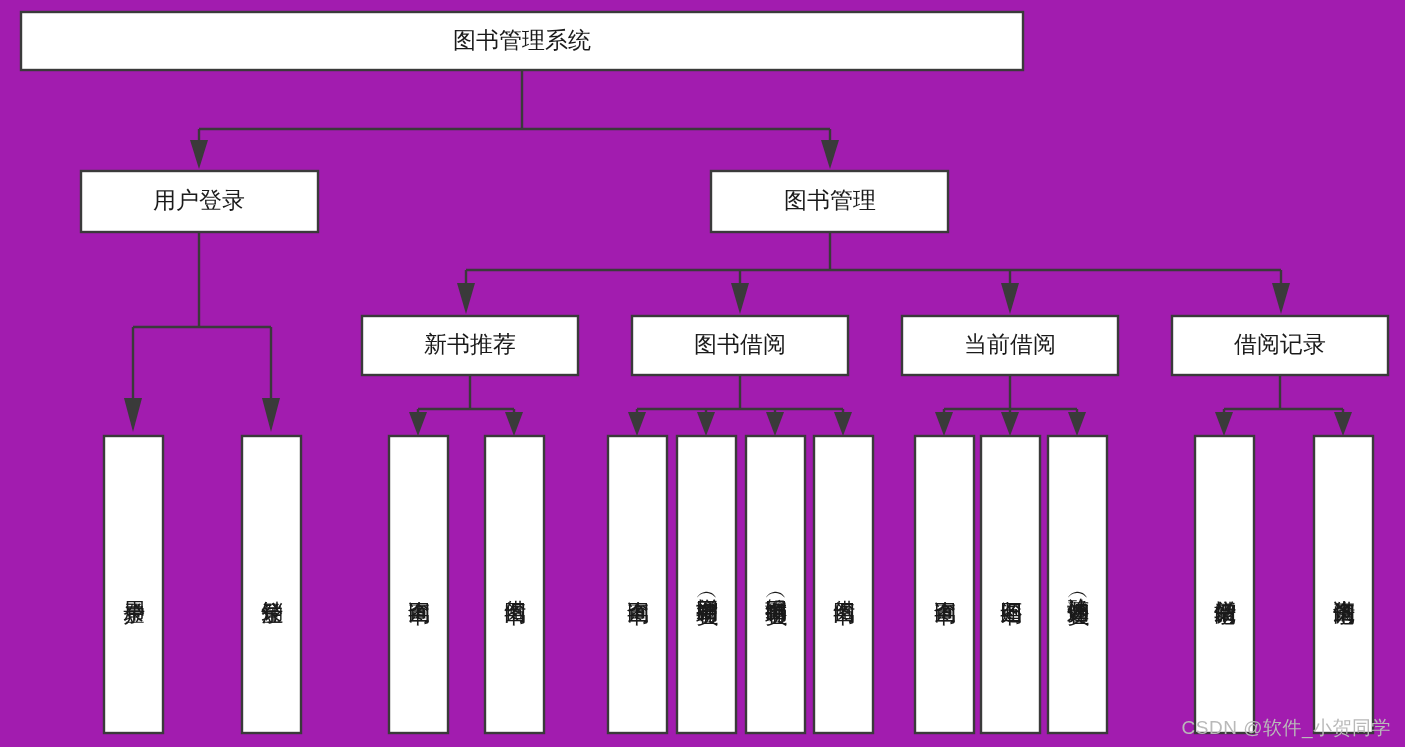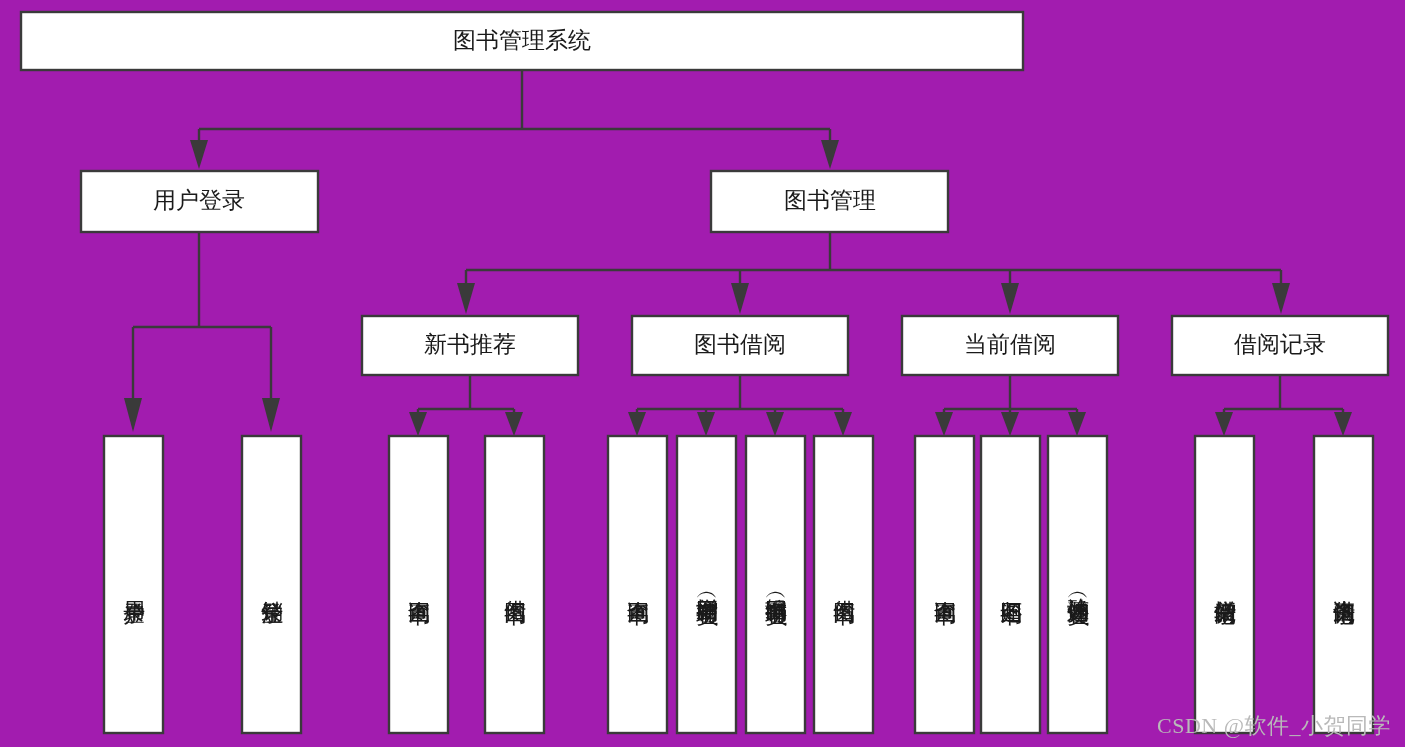--- a/index.html
+++ b/index.html
@@ -53,22 +53,22 @@
   .label-v {
     font-size: 22px;
     writing-mode: vertical-rl;
     text-orientation: upright;
     letter-spacing: 1px;
   }
   .watermark-text {
     position: absolute;
     right: 14px;
     bottom: 6px;
-    font-family: Liberation Serif, serif;
-    font-size: 22px;
+    font-family: Liberation Sans, sans-serif;
+    font-size: 19px;
     color: #b9b9b9;
     white-space: nowrap;
     letter-spacing: 0.5px;
     pointer-events: none;
   }
 </style>
 </head>
 <body>
 
 <div id="diagram-root">

